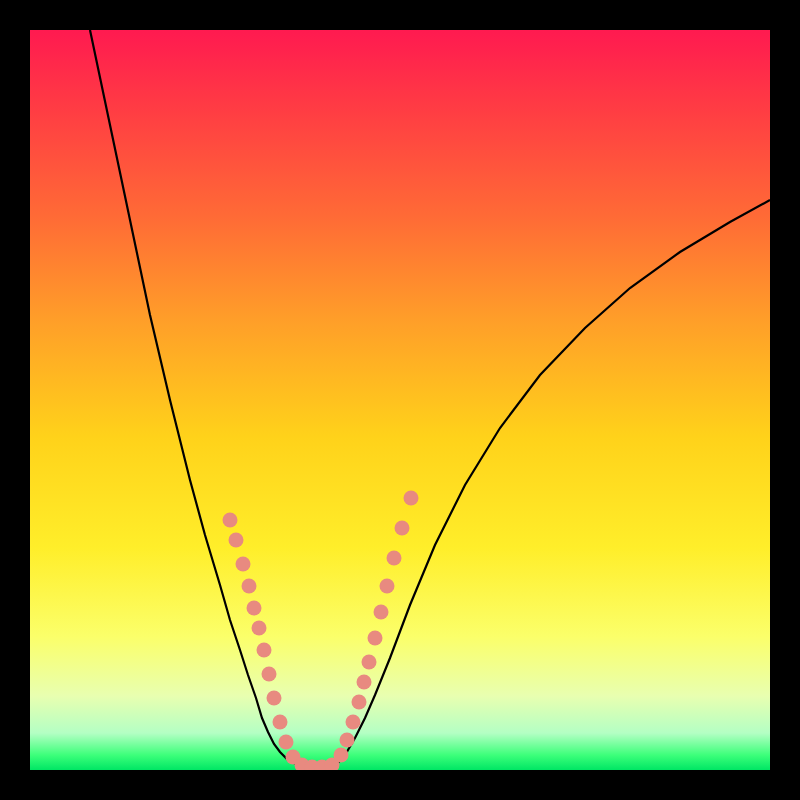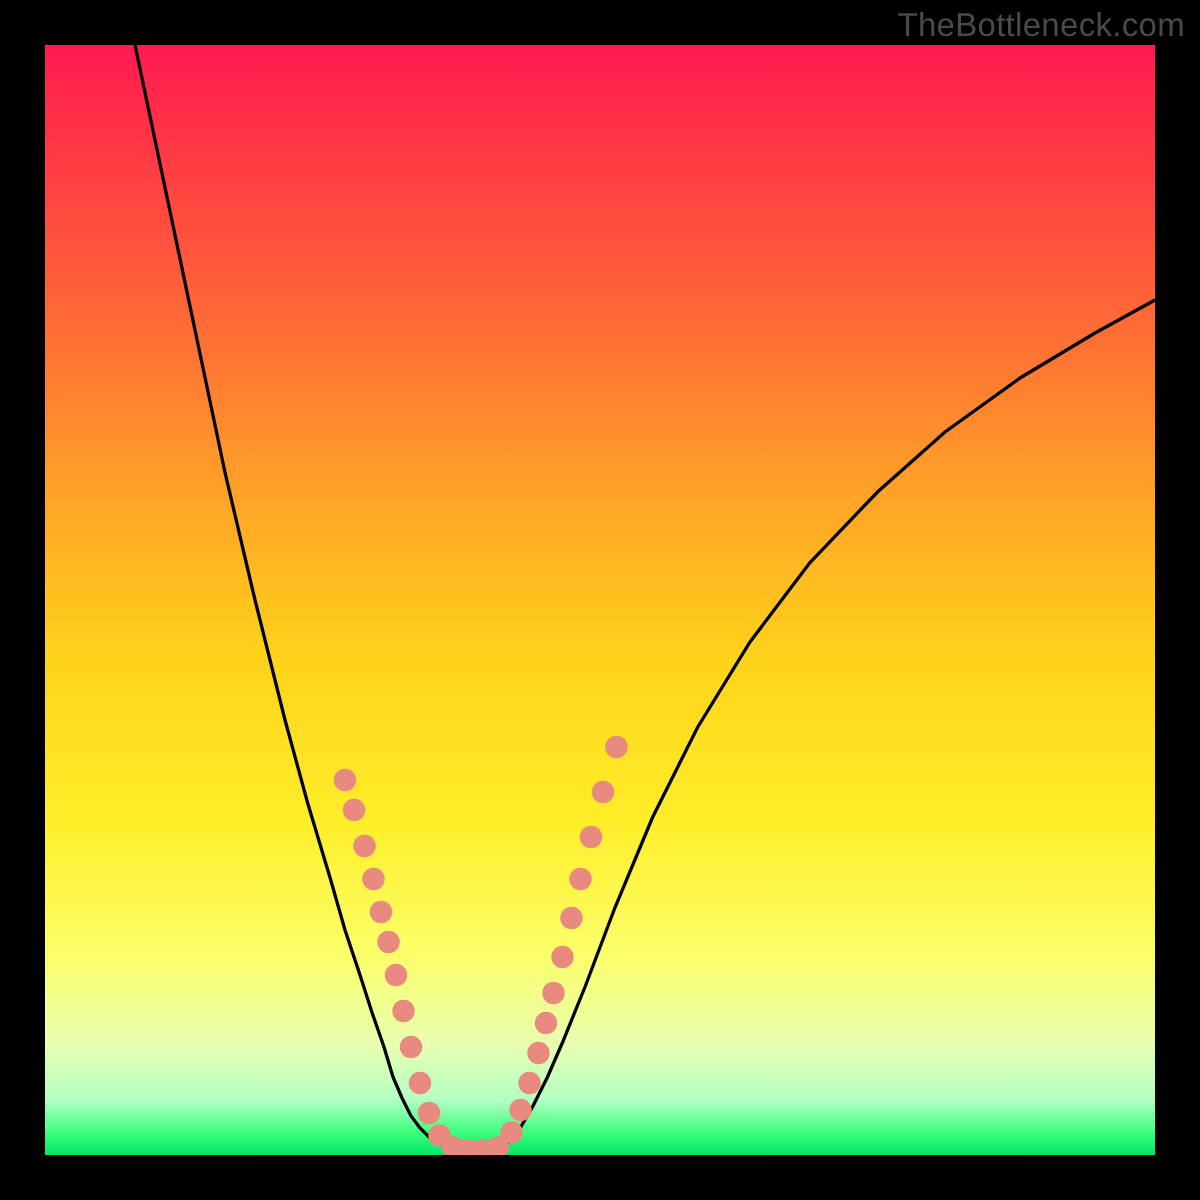--- a/index.html
+++ b/index.html
@@ -102,14 +102,13 @@
           <circle cx="339" cy="632" r="7.5" class="dot"></circle>
           <circle cx="345" cy="608" r="7.5" class="dot"></circle>
           <circle cx="351" cy="582" r="7.5" class="dot"></circle>
           <circle cx="357" cy="556" r="7.5" class="dot"></circle>
           <circle cx="364" cy="528" r="7.5" class="dot"></circle>
           <circle cx="372" cy="498" r="7.5" class="dot"></circle>
           <circle cx="381" cy="468" r="7.5" class="dot"></circle>
         </g>
     </svg>
   </div>
-  <div class="watermark">TheBottleneck.com</div>
 </div>
 
 </body></html>

